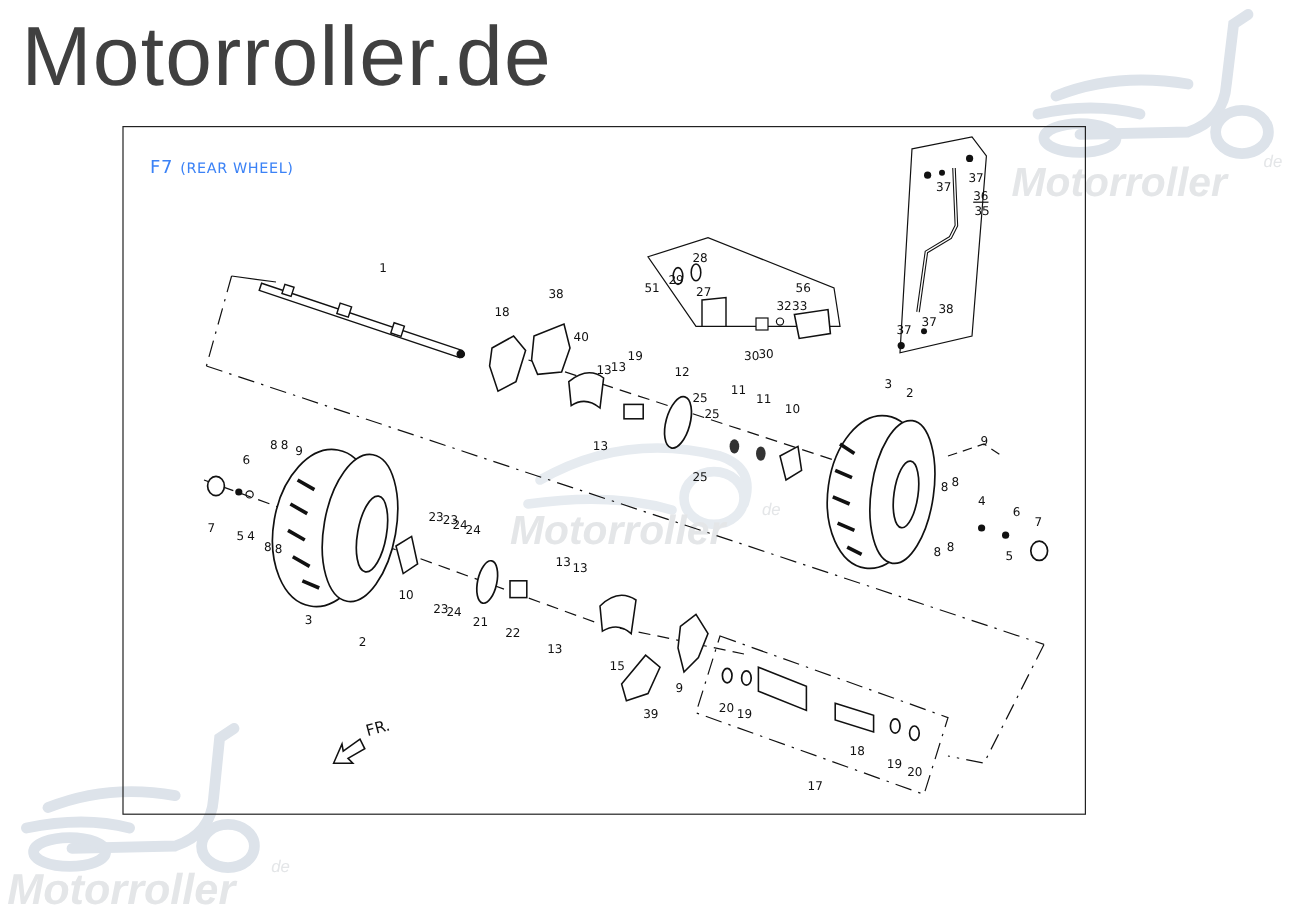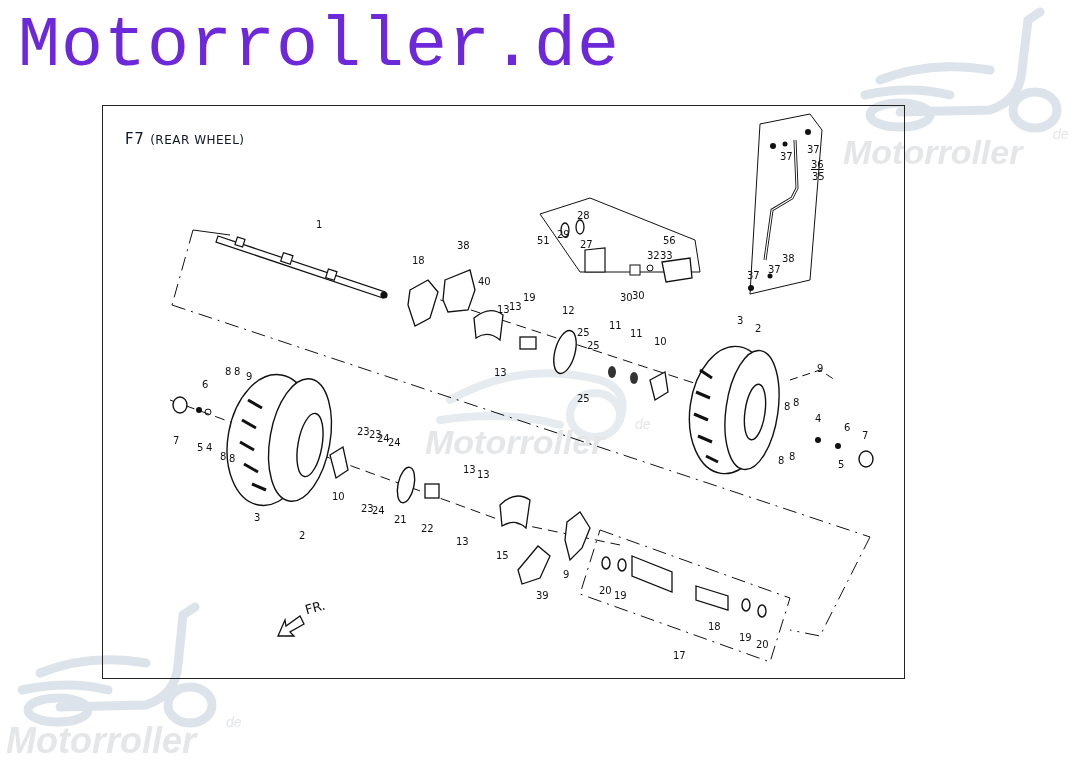--- a/index.html
+++ b/index.html
@@ -1,25 +1,25 @@
 <!DOCTYPE html>
 <html><head>
 <meta charset="utf-8">
 <style>
   html, body { margin:0; padding:0; background:#ffffff; }
   body { width:1085px; height:768px; position:relative; overflow:hidden;
          font-family:"Liberation Sans", sans-serif; }
-  .wm-title { position:absolute; left:18px; top:12px; font-size:70px; color:#6d28d9;
-              font-family:Liberation Mono, monospace; letter-spacing:1px; line-height:1; }
+  .wm-title { position:absolute; left:18px; top:12px; font-size:70px; color:#404040;
+              font-family:Liberation Sans, sans-serif; letter-spacing:1px; line-height:1; }
   .wm-logo { position:absolute; font-family:"Liberation Sans", sans-serif; font-style:italic;
              font-weight:bold; color:#e4e6e8; line-height:1; }
   .wm-logo .de { font-size:14px; position:absolute; font-weight:normal; }
   .frame { position:absolute; left:102px; top:105px; width:803px; height:574px;
            border:1.5px solid #222; box-sizing:border-box; }
-  .fig-title { position:absolute; left:125px; top:130px; font-size:15px; color:#0f172a;
+  .fig-title { position:absolute; left:125px; top:130px; font-size:15px; color:#3b82f6;
                font-family:"DejaVu Sans", sans-serif; letter-spacing:0.5px; }
   .fig-title .sub { font-size:12px; margin-left:6px; }
   svg.diagram { position:absolute; left:0; top:0; }
   .lbl { position:absolute; font-size:10px; color:#111; font-family:"DejaVu Sans", sans-serif;
          line-height:1; white-space:nowrap; cursor:pointer; }
   .fr { position:absolute; left:305px; top:600px; font-size:13px; color:#111;
         font-family:"DejaVu Sans", sans-serif; transform:rotate(-15deg); }
 </style>
 </head>
 <body>
@@ -240,21 +240,21 @@
     <div class="lbl" style="left: 369px; top: 430px;">23</div>
     <div class="lbl" style="left: 377px; top: 434px;">24</div>
     <div class="lbl" style="left: 388px; top: 438px;">24</div>
     <div class="lbl" style="left: 361px; top: 504px;">23</div>
     <div class="lbl" style="left: 372px; top: 506px;">24</div>
     <div class="lbl" style="left: 394px; top: 515px;">21</div>
     <div class="lbl" style="left: 421px; top: 524px;">22</div>
     <div class="lbl" style="left: 463px; top: 465px;">13</div>
     <div class="lbl" style="left: 477px; top: 470px;">13</div>
     <div class="lbl" style="left: 456px; top: 537px;">13</div>
-    <div class="lbl" style="left: 496px; top: 551px;">15</div>
+    <div class="lbl" style="left: 508px; top: 551px;">15</div>
     <div class="lbl" style="left: 563px; top: 570px;">9</div>
     <div class="lbl" style="left: 536px; top: 591px;">39</div>
     <div class="lbl" style="left: 599px; top: 586px;">20</div>
     <div class="lbl" style="left: 614px; top: 591px;">19</div>
     <div class="lbl" style="left: 708px; top: 622px;">18</div>
     <div class="lbl" style="left: 739px; top: 633px;">19</div>
     <div class="lbl" style="left: 756px; top: 640px;">20</div>
     <div class="lbl" style="left: 673px; top: 651px;">17</div>
   </div>
 

